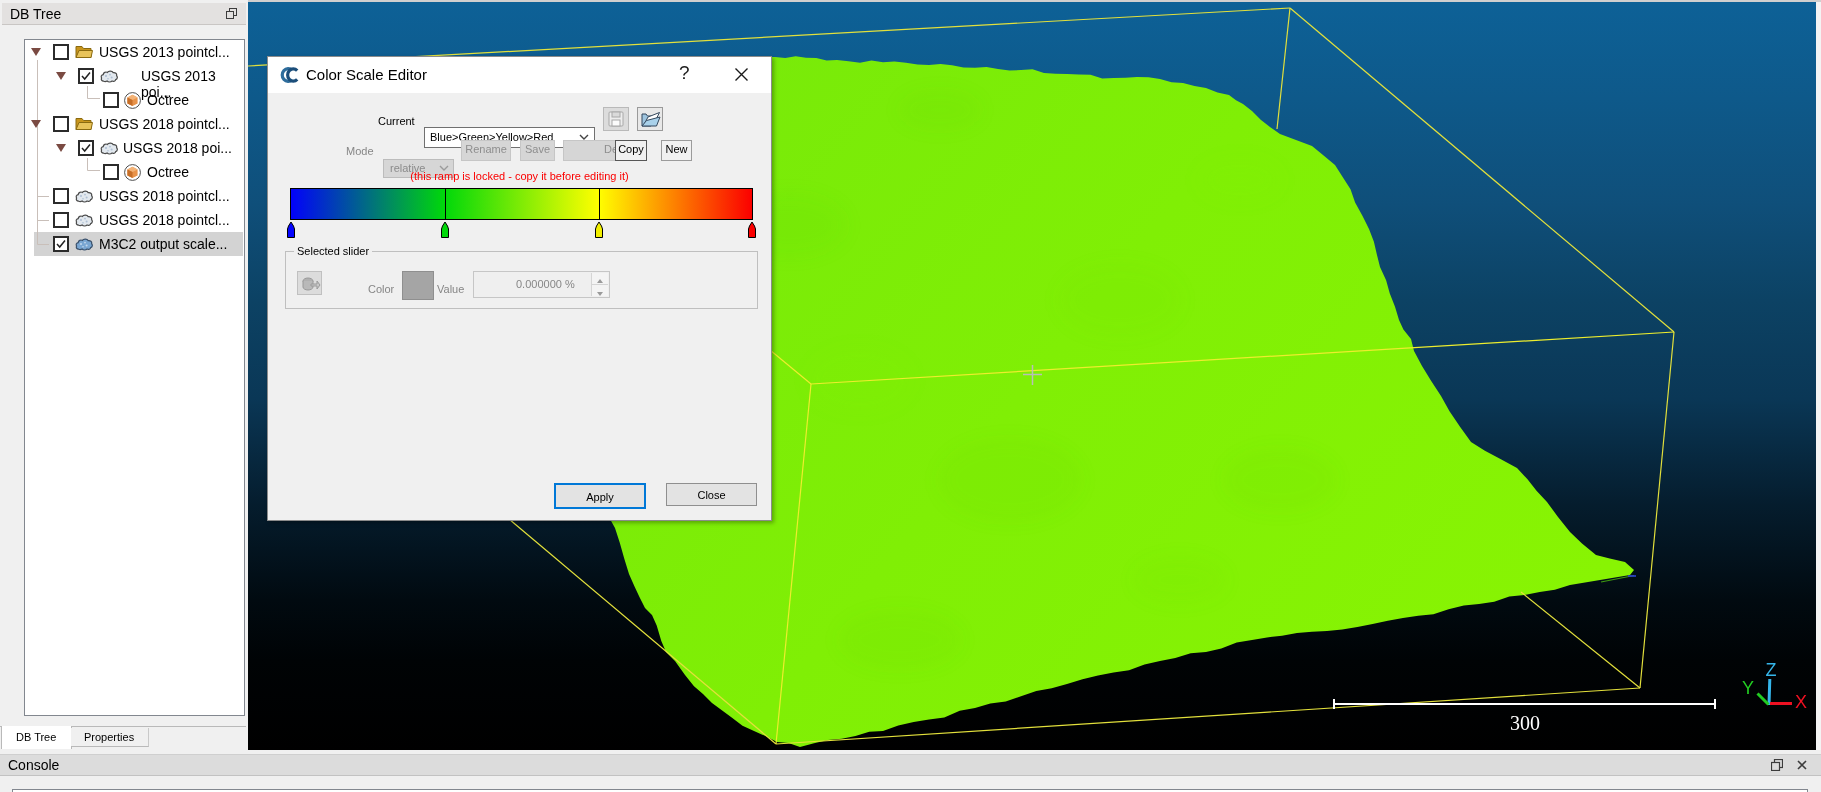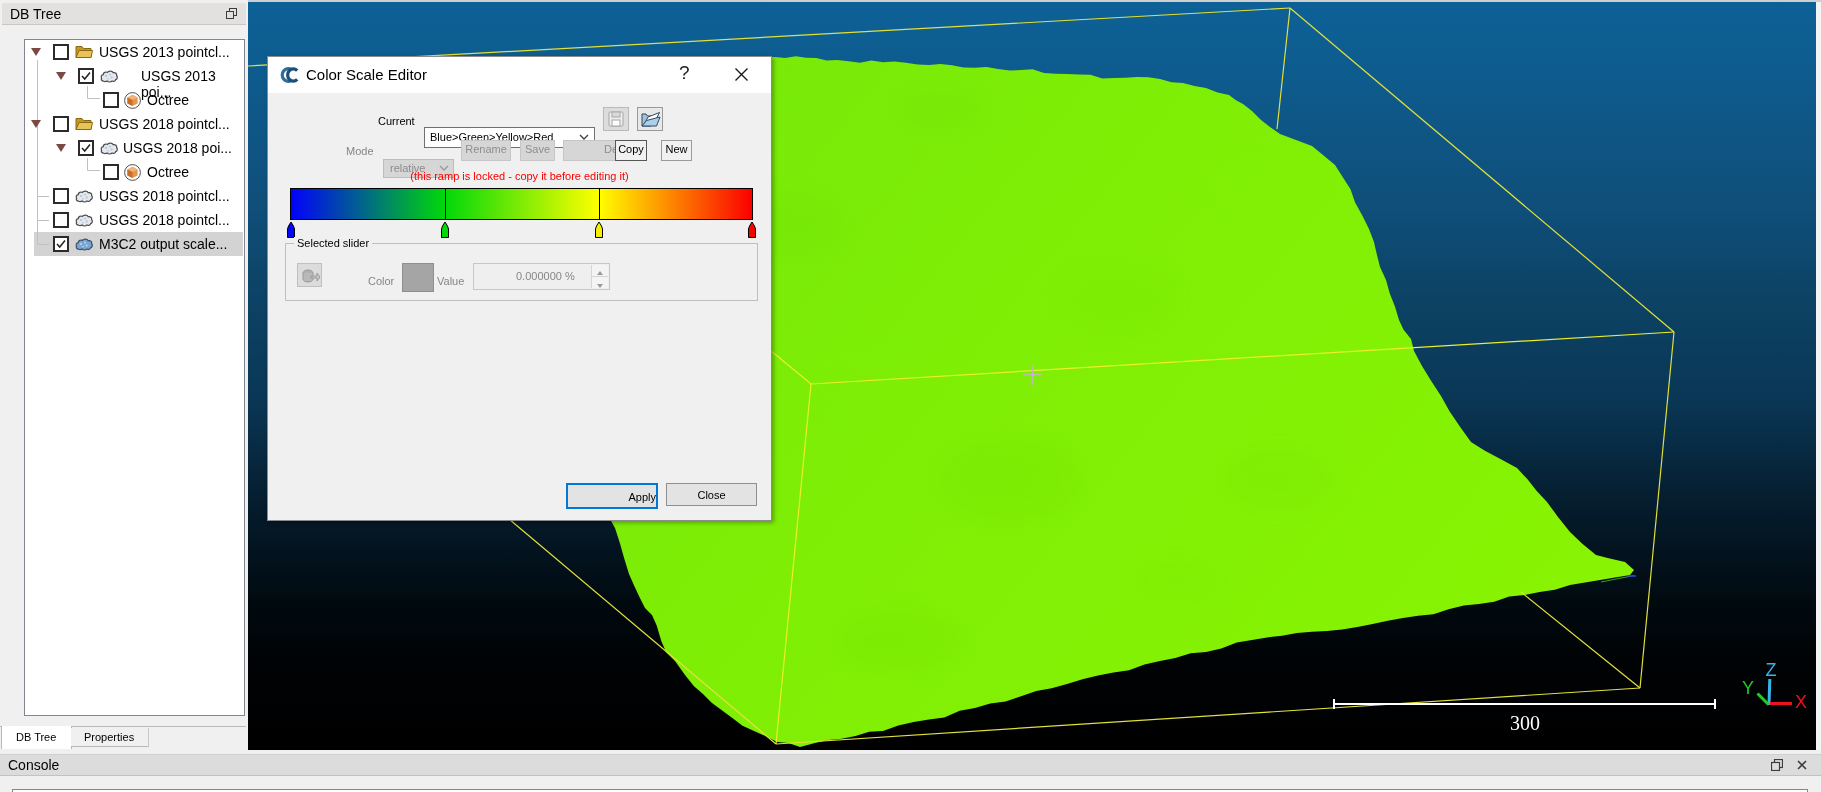--- a/index.html
+++ b/index.html
@@ -337,21 +337,21 @@
     </div>
   <svg class="abs" style="left:16px;top:164px" width="472" height="18">
     <g stroke="#000" stroke-width="1">
       <path d="M7,1 L9.5,5 L10.5,8 L10.5,16.5 L3.5,16.5 L3.5,8 L4.5,5 Z" fill="#0505ff"></path>
       <path d="M161,1 L163.5,5 L164.5,8 L164.5,16.5 L157.5,16.5 L157.5,8 L158.5,5 Z" fill="#00d80a"></path>
       <path d="M315,1 L317.5,5 L318.5,8 L318.5,16.5 L311.5,16.5 L311.5,8 L312.5,5 Z" fill="#f2ef00"></path>
       <path d="M468,1 L470.5,5 L471.5,8 L471.5,16.5 L464.5,16.5 L464.5,8 L465.5,5 Z" fill="#fb0000"></path>
     </g>
   </svg>
 
-  <div class="group" style="left:17px;top:186px;width:471px;height:56px;">
+  <div class="group" style="left:17px;top:194px;width:471px;height:56px;">
     <span class="gtitle">Selected slider</span>
     <div class="tbtn" style="left:11px;top:19px;width:23px;height:22px;background:#dcdcdc;border:1px solid #c0c0c0;">
       <svg width="23" height="22">
           <g fill="#b0b0b0" stroke="#999">
             <ellipse cx="10" cy="9" rx="5" ry="3"></ellipse>
             <path d="M5,9 L5,15 A5,3 0 0 0 15,15 L15,9" fill="#b9b9b9"></path>
             <path d="M13,12 L19,12 L19,9 L22,13 L19,17 L19,14 L13,14 Z" fill="#c6c6c6"></path>
           </g>
         </svg>
     </div>
@@ -365,15 +365,15 @@
             <path d="M5,7 L8,3 L11,7 Z" fill="#9a9a9a"></path>
           </svg></div>
       <div class="abs" style="right:1px;bottom:1px;width:16px;height:11px;background:#f4f4f4;border-left:1px solid #d5d5d5;">
         <svg width="16" height="11">
             <path d="M5,4 L8,8 L11,4 Z" fill="#9a9a9a"></path>
           </svg></div>
     </div>
   </div>
 
 
-  <div class="btn" style="left:298px;top:426px;width:88px;height:20px;border:2px solid #0078d7;background:#e3e3e3;line-height:20px;text-align:right;">Apply</div>
+  <div class="btn" style="left:286px;top:426px;width:88px;height:20px;border:2px solid #0078d7;background:#e3e3e3;line-height:20px;">Apply</div>
   <div class="btn" style="left:398px;top:426px;width:89px;height:19px;border:1px solid #8f8f8f;background:#e3e3e3;line-height:19px;">Close</div>
 </div>
 
 </body></html>

